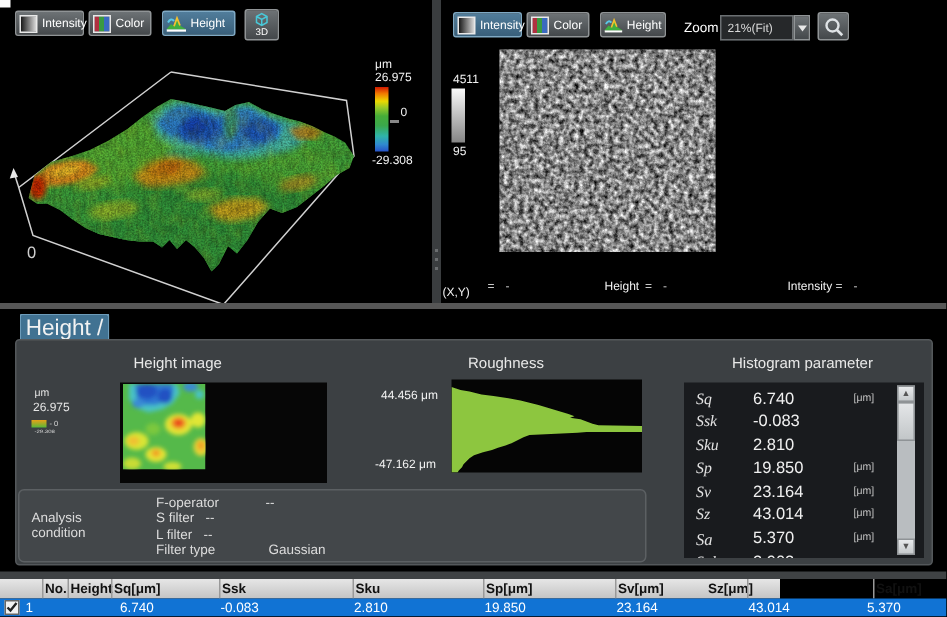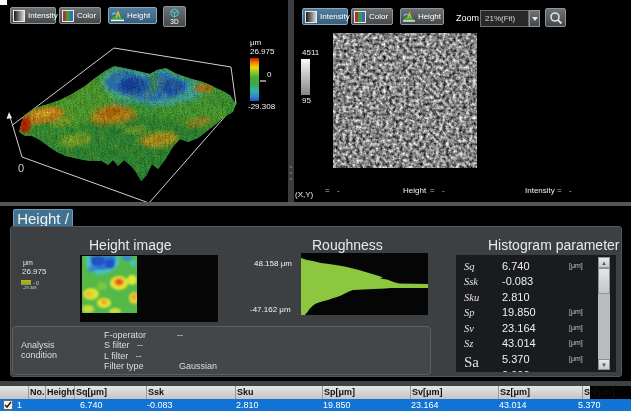--- a/index.html
+++ b/index.html
@@ -3,21 +3,21 @@
 <meta charset="utf-8">
 <style>
 * { margin:0; padding:0; box-sizing:border-box; }
 html,body { width:631px; height:411px; background:#000; font-family:"Liberation Sans",sans-serif; position:relative; overflow:hidden; }
 .abs { position:absolute; }
 .btn { position:absolute; height:17px; background:linear-gradient(#6d7275,#44484b); border:1px solid #909496; border-radius:2px; color:#fff; font-size:8px; display:flex; align-items:center; padding:0 2px; }
 .btn.sel { background:linear-gradient(#517d9b,#395f7a); border-color:#7fa9c4; }
 .ic { width:12px; height:12px; border:1px solid #e8e8e8; margin-right:3px; flex:none; }
 .icint { background:linear-gradient(to right,#1a1a1a,#d8d8d8); }
 .iccol { background:linear-gradient(to right,#b03040 0 33%,#3a9a40 33% 66%,#3a6ac0 66% 100%); }
-.lbl { position:absolute; color:#e9e9e9; font-size:14px; white-space:nowrap; }
+.lbl { position:absolute; color:#e9e9e9; font-size:10px; white-space:nowrap; }
 .w8 { position:absolute; color:#f2f2f2; font-size:8px; white-space:nowrap; }
 </style>
 </head>
 <body>
 
 <div class="abs" style="left:0;top:0;width:7px;height:5px;background:#fcfcfc"></div>
 
 <svg class="abs" style="left:0;top:0" width="288" height="203" viewBox="0 0 288 203">
   <defs>
     <filter id="speck" x="0" y="0" width="100%" height="100%" color-interpolation-filters="sRGB">
@@ -205,21 +205,21 @@
 <div class="abs" style="left:23px;top:259px;color:#e5e5e5;font-size:7px">μm</div>
 <div class="abs" style="left:22px;top:267px;color:#e5e5e5;font-size:8px">26.975</div>
 <div class="abs" style="left:21px;top:280px;width:10px;height:5px;background:linear-gradient(#e8a018,#58b838)"></div>
 <div class="abs" style="left:33px;top:280px;color:#d8d8d8;font-size:5px">- 0</div>
 <div class="abs" style="left:23px;top:285px;color:#d8d8d8;font-size:4px;transform:scaleY(0.8)">-29.308</div>
 
 <div class="abs" style="left:301px;top:253px;width:127px;height:62px;background:#050505"></div>
 <svg class="abs" style="left:301px;top:253px" width="127" height="62" viewBox="0 0 127 62">
   <polygon fill="#8dc63f" points="0,5 3,6 6,7 12,8 20,10 28,11 38,12.5 46,14 52,15.5 58,17 63,18.5 68,20 73,21.5 78,23 82,24.5 79,25.5 86,26.5 90,28 94,29.5 98,30.5 127,31 127,35 90,35 84,35.5 52,37 48,38.5 44,40.5 40,42.5 36,44 31,45.5 27,47 21,48.5 15,50.5 12,52.5 10,54.5 8,56.5 7,58.5 5,60.5 4,62 0,62"></polygon>
 </svg>
-<div class="w8" style="left:254px;top:259px">48.158 μm</div>
+<div class="w8" style="left:254px;top:259px">44.456 μm</div>
 <div class="w8" style="left:250px;top:305px">-47.162 μm</div>
 
 <div class="abs" style="left:456px;top:255px;width:160px;height:117px;background:#191b1e;overflow:hidden">
   <div style="position:absolute;left:8px;top:4.5px;width:130px">
     <div style="height:15.6px;position:relative">
         <span style="position:absolute;left:0;top:1px;font-family:'Liberation Serif',serif;font-style:italic;font-size:10.5px;color:#e2e2e2">Sq</span>
         <span style="position:absolute;left:38px;font-size:11px;color:#f0f0f0">6.740</span>
         <span style="position:absolute;left:105px;top:2px;font-size:7px;color:#c2c2c2">[μm]</span>
       </div>
     <div style="height:15.6px;position:relative">
@@ -239,21 +239,21 @@
         <span style="position:absolute;left:0;top:1px;font-family:'Liberation Serif',serif;font-style:italic;font-size:10.5px;color:#e2e2e2">Sv</span>
         <span style="position:absolute;left:38px;font-size:11px;color:#f0f0f0">23.164</span>
         <span style="position:absolute;left:105px;top:2px;font-size:7px;color:#c2c2c2">[μm]</span>
       </div>
     <div style="height:15.6px;position:relative">
         <span style="position:absolute;left:0;top:1px;font-family:'Liberation Serif',serif;font-style:italic;font-size:10.5px;color:#e2e2e2">Sz</span>
         <span style="position:absolute;left:38px;font-size:11px;color:#f0f0f0">43.014</span>
         <span style="position:absolute;left:105px;top:2px;font-size:7px;color:#c2c2c2">[μm]</span>
       </div>
     <div style="height:15.6px;position:relative">
-        <span style="position:absolute;left:0;top:1px;font-family:'Liberation Serif',serif;font-size:15px;color:#e2e2e2">Sa</span>
+        <span style="position:absolute;left:0;top:1px;font-family:'Liberation Serif',serif;font-style:italic;font-size:11px;color:#e2e2e2">Sa</span>
         <span style="position:absolute;left:38px;font-size:11px;color:#f0f0f0">5.370</span>
         <span style="position:absolute;left:105px;top:2px;font-size:7px;color:#c2c2c2">[μm]</span>
       </div>
     <div style="height:15.6px;position:relative">
         <span style="position:absolute;left:0;top:1px;font-family:'Liberation Serif',serif;font-style:italic;font-size:10.5px;color:#e2e2e2">Sal</span>
         <span style="position:absolute;left:38px;font-size:11px;color:#f0f0f0">2.902</span>
       </div>
   </div>
 
   <div style="position:absolute;right:6px;top:2px;width:12px;height:113px;background:#b9bdc0">
@@ -263,29 +263,29 @@
   </div>
 </div>
 
 <div class="abs" style="left:12px;top:326px;width:419px;height:49px;background:#43474a;border:1px solid #5c6063;border-radius:4px"></div>
 <div class="abs" style="left:21px;top:340px;color:#dcdcdc;font-size:9px;line-height:10px">Analysis<br>condition</div>
 <div class="abs" style="left:104px;top:330px;color:#dcdcdc;font-size:9px;line-height:10.3px">F-operator<br>S filter&nbsp;&nbsp;&nbsp;--<br>L filter&nbsp;&nbsp;&nbsp;--<br>Filter type</div>
 <div class="abs" style="left:177px;top:330px;color:#dcdcdc;font-size:9px">--</div>
 <div class="abs" style="left:179px;top:361px;color:#dcdcdc;font-size:9px">Gaussian</div>
 
 <div class="abs" style="left:0;top:381px;width:631px;height:5px;background:#3f4244"></div>
-<div class="abs" style="left:0;top:386px;width:590px;height:13px;background:linear-gradient(#e6e6e6,#c4c4c4);color:#111;font-size:9px;font-weight:bold">
+<div class="abs" style="left:0;top:386px;width:520px;height:13px;background:linear-gradient(#e6e6e6,#c4c4c4);color:#111;font-size:9px;font-weight:bold">
   <span class="abs" style="left:30px;top:1px">No.</span>
   <span class="abs" style="left:47px;top:1px">Height</span>
   <span class="abs" style="left:76px;top:1px">Sq[μm]</span>
   <span class="abs" style="left:148px;top:1px">Ssk</span>
   <span class="abs" style="left:237px;top:1px">Sku</span>
   <span class="abs" style="left:324px;top:1px">Sp[μm]</span>
   <span class="abs" style="left:412px;top:1px">Sv[μm]</span>
-  <span class="abs" style="left:500px;top:1px">Sz[μm]</span>
+  <span class="abs" style="left:472px;top:1px">Sz[μm]</span>
   <span class="abs" style="left:584px;top:1px">Sa[μm]</span>
   <span class="abs" style="left:28px;top:0;width:1px;height:13px;background:#999"></span>
   <span class="abs" style="left:45px;top:0;width:1px;height:13px;background:#999"></span>
   <span class="abs" style="left:74px;top:0;width:1px;height:13px;background:#999"></span>
   <span class="abs" style="left:146px;top:0;width:1px;height:13px;background:#999"></span>
   <span class="abs" style="left:235px;top:0;width:1px;height:13px;background:#999"></span>
   <span class="abs" style="left:322px;top:0;width:1px;height:13px;background:#999"></span>
   <span class="abs" style="left:410px;top:0;width:1px;height:13px;background:#999"></span>
   <span class="abs" style="left:498px;top:0;width:1px;height:13px;background:#999"></span>
   <span class="abs" style="left:582px;top:0;width:1px;height:13px;background:#999"></span>

